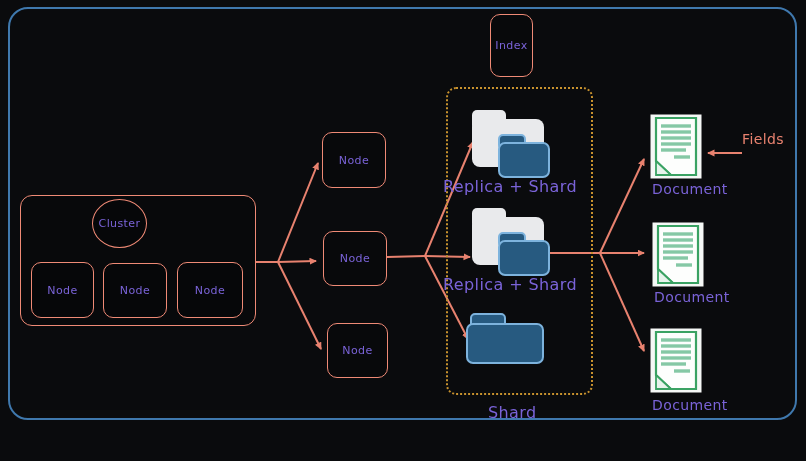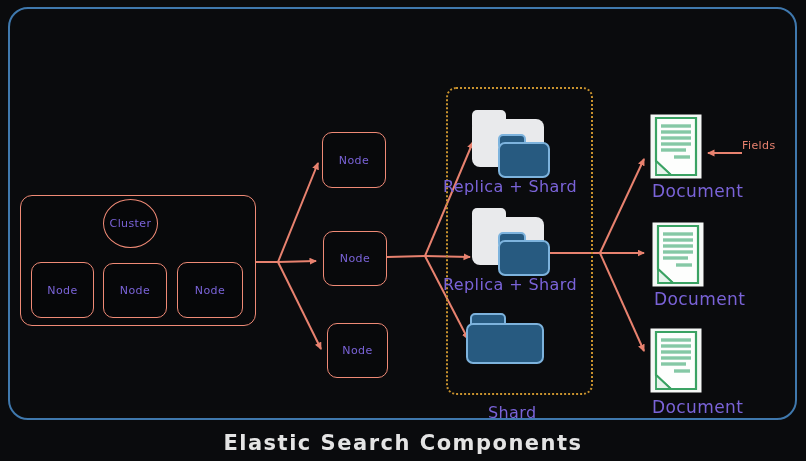--- a/index.html
+++ b/index.html
@@ -13,21 +13,21 @@
   }
   .arrows{position:absolute;left:0;top:0;width:806px;height:461px;}
   .shape{
     position:absolute;border:1.6px solid #ef8a76;border-radius:10px;
     display:flex;align-items:center;justify-content:center;
     color:#7a63d8;font-size:11px;letter-spacing:.4px;background:rgba(0,0,0,.15);
   }
   .lbl{color:#7a63d8;font-size:11px;letter-spacing:.4px;white-space:nowrap;}
   .index-box{left:490px;top:14px;width:41px;height:61px;}
   .cluster-box{left:20px;top:195px;width:234px;height:129px;border-radius:12px;}
-  .cluster-circle{left:103px;top:199px;width:53px;height:47px;border-radius:50%;}
+  .cluster-circle{left:92px;top:199px;width:53px;height:47px;border-radius:50%;}
   .cnode1{left:31px;top:262px;width:61px;height:54px;}
   .cnode2{left:103px;top:263px;width:62px;height:53px;}
   .cnode3{left:177px;top:262px;width:64px;height:54px;}
   .mnode1{left:322px;top:132px;width:62px;height:54px;}
   .mnode2{left:323px;top:231px;width:62px;height:53px;}
   .mnode3{left:327px;top:323px;width:59px;height:53px;}
   .dashed-box{
     position:absolute;left:446px;top:87px;width:143px;height:304px;
     border:2px dotted #c8922e;border-radius:10px;
   }
@@ -37,24 +37,24 @@
     color:#7a63d8;font-size:16px;letter-spacing:.4px;white-space:nowrap;
   }
   
   .folder{position:absolute;}
   .f-tab,.f-body{position:absolute;box-sizing:border-box;}
   .fw .f-tab{left:0;top:0;width:34px;height:20px;background:#e9eaec;border-radius:5px;}
   .fw .f-body{left:0;top:9px;width:72px;height:48px;background:#e9eaec;border-radius:8px;}
   .fb .f-tab{background:#275a80;border:2px solid #7db3dd;border-radius:5px;}
   .fb .f-body{background:#275a80;border:2px solid #7db3dd;border-radius:7px;}
   .doc{position:absolute;width:52px;height:65px;}
-  .doc-label{position:absolute;color:#7a63d8;font-size:17px;letter-spacing:.4px;white-space:nowrap;}
+  .doc-label{position:absolute;color:#7a63d8;font-size:14px;letter-spacing:.4px;white-space:nowrap;}
   .fields-label{
-    position:absolute;left:742px;top:139px;color:#e8826f;
-    font-size:11px;letter-spacing:.4px;
+    position:absolute;left:742px;top:131px;color:#e8826f;
+    font-size:14px;letter-spacing:.4px;
   }
   .title{
     position:absolute;left:0;top:431px;width:806px;text-align:center;
     color:#e4e4e4;font-size:21px;letter-spacing:1.5px;font-weight:600;
   }
 </style>
 </head>
 <body>
 
 <div class="canvas">
@@ -83,20 +83,23 @@
       <line x1="549" y1="253" x2="600" y2="253"></line>
       <line x1="600" y1="253" x2="644" y2="159" marker-end="url(#ah)"></line>
       <line x1="600" y1="253" x2="644" y2="253" marker-end="url(#ah)"></line>
       <line x1="600" y1="253" x2="644" y2="351" marker-end="url(#ah)"></line>
     </g>
     <g stroke="#e8826f" stroke-width="2" fill="none">
       <line x1="742" y1="153" x2="708" y2="153" marker-end="url(#ah)"></line>
     </g>
   </svg>
 
+  <div class="shape index-box">
+    <span class="lbl">Index</span>
+  </div>
 
   <div class="shape cluster-box"></div>
   <div class="shape cluster-circle">
     <span class="lbl">Cluster</span>
   </div>
   <div class="shape cnode1">
     <span class="lbl">Node</span>
   </div>
   <div class="shape cnode2">
     <span class="lbl">Node</span>
@@ -195,15 +198,14 @@
         <line x1="11" y1="36" x2="36" y2="36"></line>
         <line x1="24" y1="43" x2="40" y2="43"></line>
       </g>
       <path d="M6 47 L21 61 L6 61 Z" fill="#e7f4ec" stroke="#3aa263" stroke-width="1.8"></path>
     </svg>
   </div>
   <span class="doc-label" style="left:652px;top:397px;">Document</span>
 
   <span class="fields-label">Fields</span>
 
-  <div class="title">Elastic Search Components</div>
 
 </div>
 
 </body></html>

